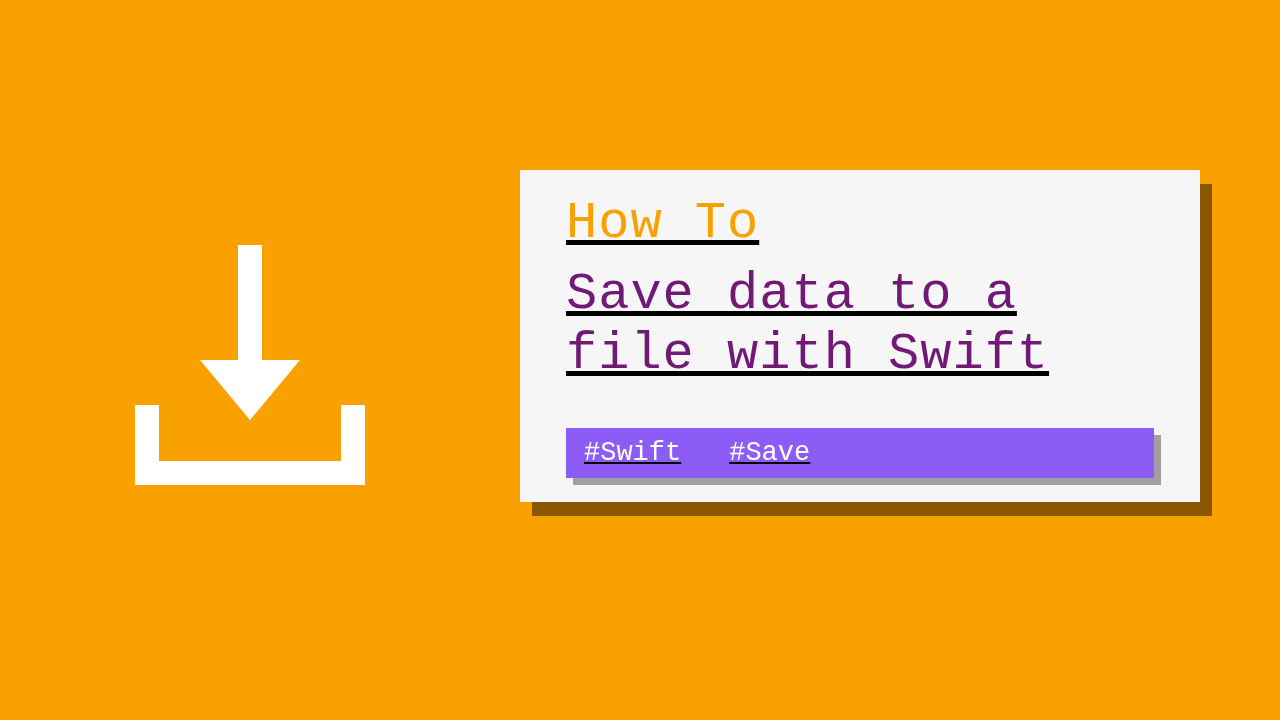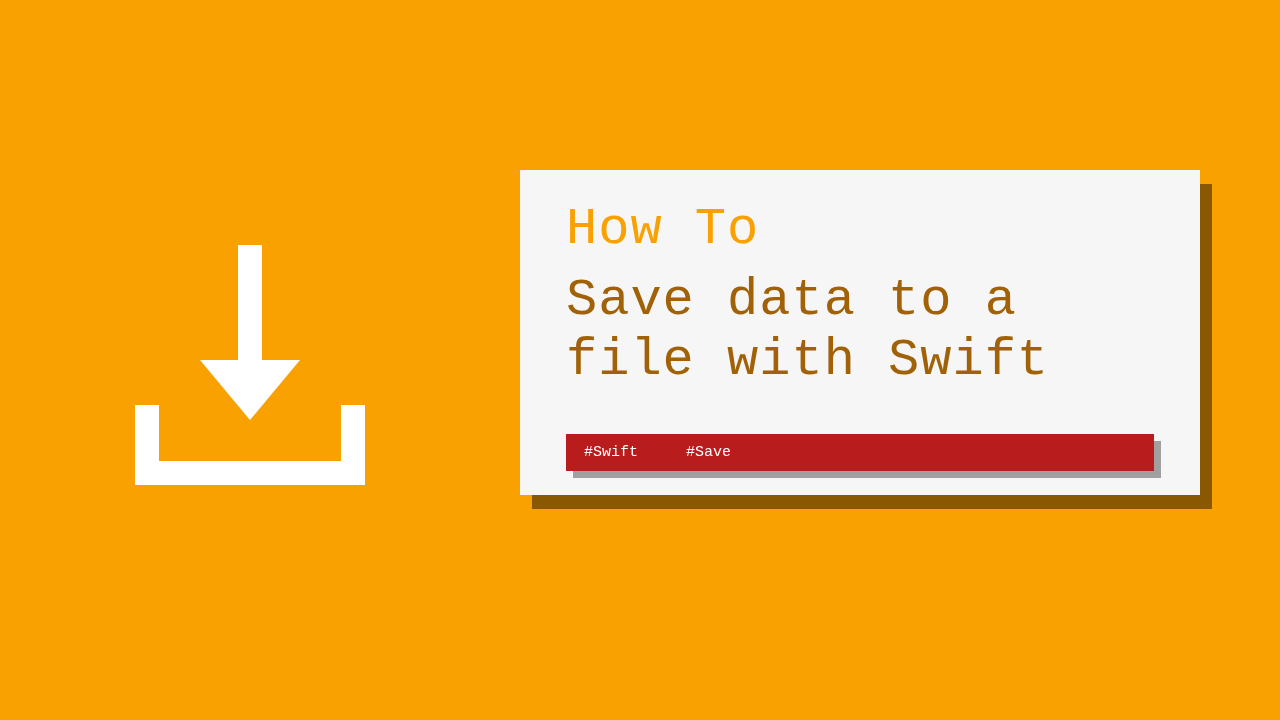--- a/index.html
+++ b/index.html
@@ -17,42 +17,43 @@
     top: 245px;
     width: 230px;
     height: 240px;
   }
   .card {
     position: absolute;
     left: 520px;
     top: 170px;
     width: 680px;
     background: #F6F6F6;
-    padding: 30px 46px 24px 46px;
+    padding: 24px 46px 24px 46px;
     box-shadow: 12px 14px 0 0 rgba(0,0,0,0.45);
+    text-decoration: underline;
   }
   .eyebrow {
     font-size: 52px;
     font-weight: 500;
     color: #F9A100;
     letter-spacing: 1px;
     margin-bottom: 12px;
   }
   .title {
     font-size: 52px;
     font-weight: 500;
-    color: #a16207;
+    color: #701a75;
     line-height: 1.16;
     letter-spacing: 1px;
     margin-bottom: 42px;
   }
   .tagbar {
-    background: #b91c1c;
+    background: #8b5cf6;
     color: #FFFFFF;
-    font-size: 15px;
+    font-size: 27px;
     padding: 10px 18px;
     box-shadow: 7px 7px 0 0 rgba(0,0,0,0.35);
     display: flex;
     gap: 48px;
   }
   .tag { white-space: nowrap; }
 </style>
 </head>
 <body>
 

